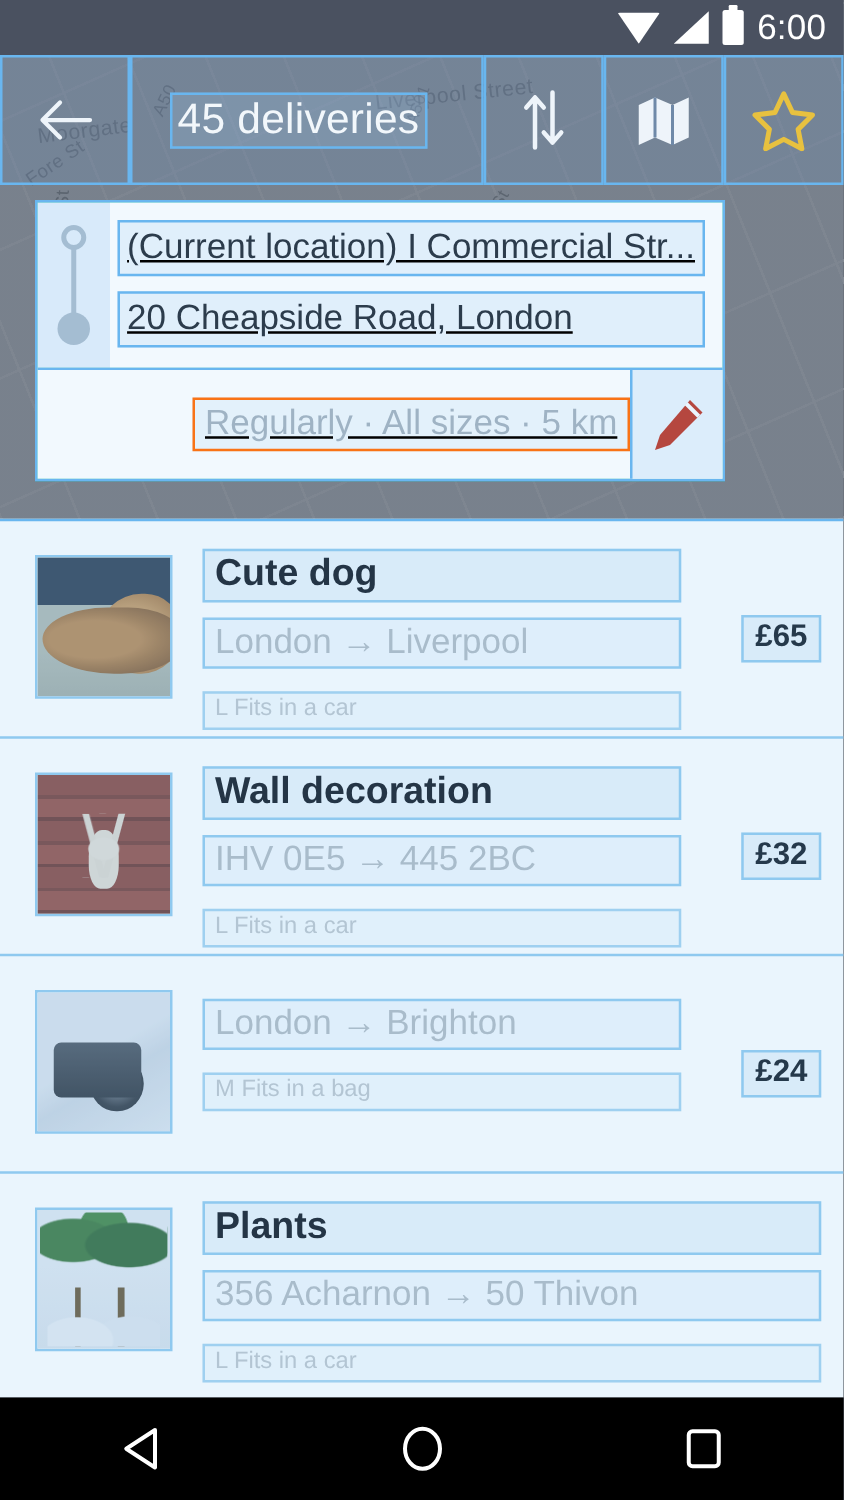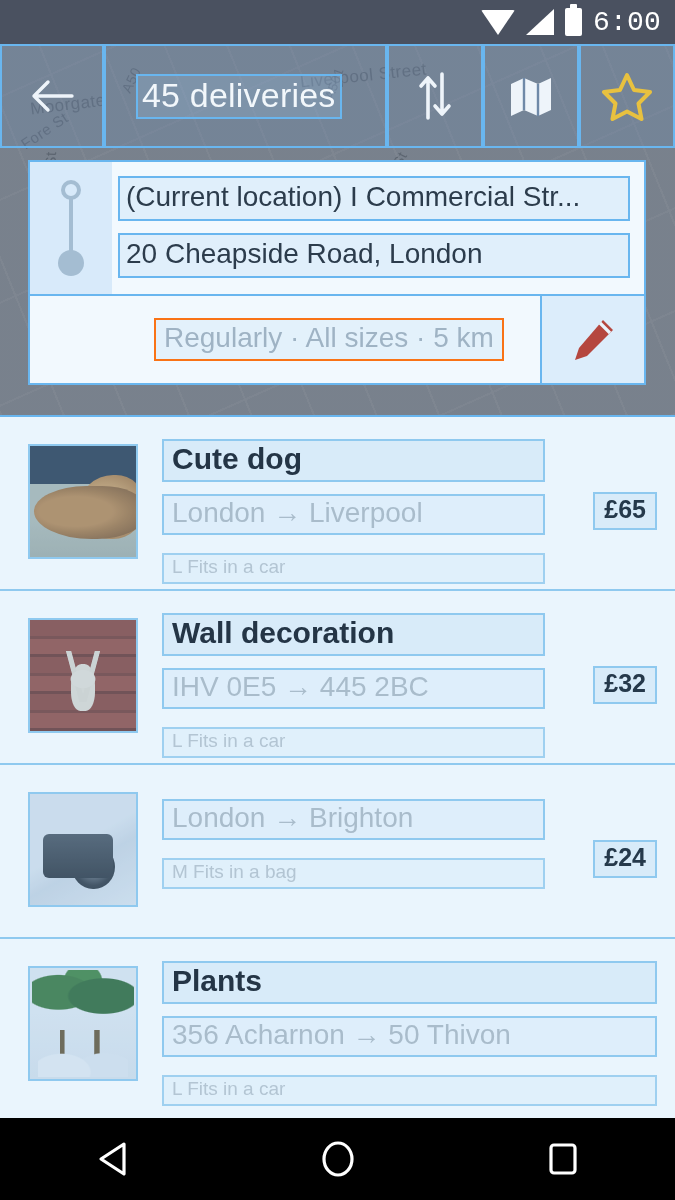--- a/index.html
+++ b/index.html
@@ -70,21 +70,21 @@
     border-bottom: 26px solid #fff;
   }
   .battery-icon {
     width: 17px; height: 28px; background: #fff;
     border-radius: 2px; position: relative;
   }
   .battery-icon:before {
     content:""; position:absolute; top:-4px; left:5px;
     width:7px; height:4px; background:#fff; border-radius:1px 1px 0 0;
   }
-  .clock { color: #fff; font-size: 28px; letter-spacing: .2px; font-family: Liberation Mono, monospace; }
+  .clock { color: #fff; font-size: 28px; letter-spacing: .2px; }
 
   
   .toolbar {
     position: absolute; top: 44px; left: 0;
     width: 675px; height: 104px;
     display: flex; align-items: stretch;
     z-index: 30;
   }
   .hl { outline: 2px solid #69b6ef; outline-offset: -2px; }
 
@@ -104,24 +104,25 @@
     background: rgba(160,200,235,0.22);
   }
   .tb-btn {
     width: 96px; display:flex; align-items:center; justify-content:center;
     background: rgba(110,140,175,0.30);
   }
 
   
   .route-card {
     position: absolute; left: 28px; top: 160px;
-    width: 618px;
+    width: 552px;
     z-index: 25;
     background: #14b8a6;
     border: 2px solid #69b6ef;
+    text-decoration: underline;
   }
   .route-top { display: flex; }
   .marker-col {
     width: 82px; background: #d8eafa;
     display: flex; align-items: center; justify-content: center;
     padding: 14px 0;
   }
   .marker { width: 34px; height: 96px; position: relative; }
   .marker .ring {
     position:absolute; top:0; left:7px;

